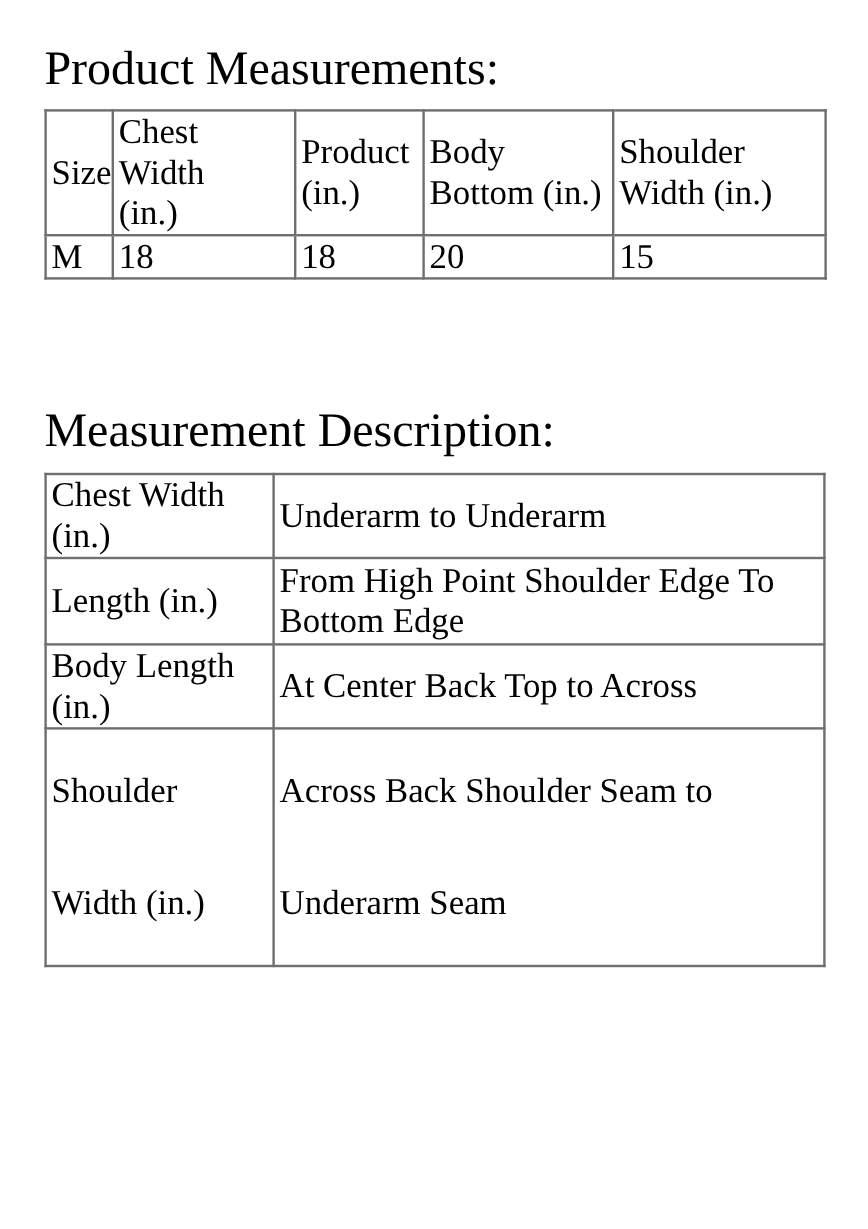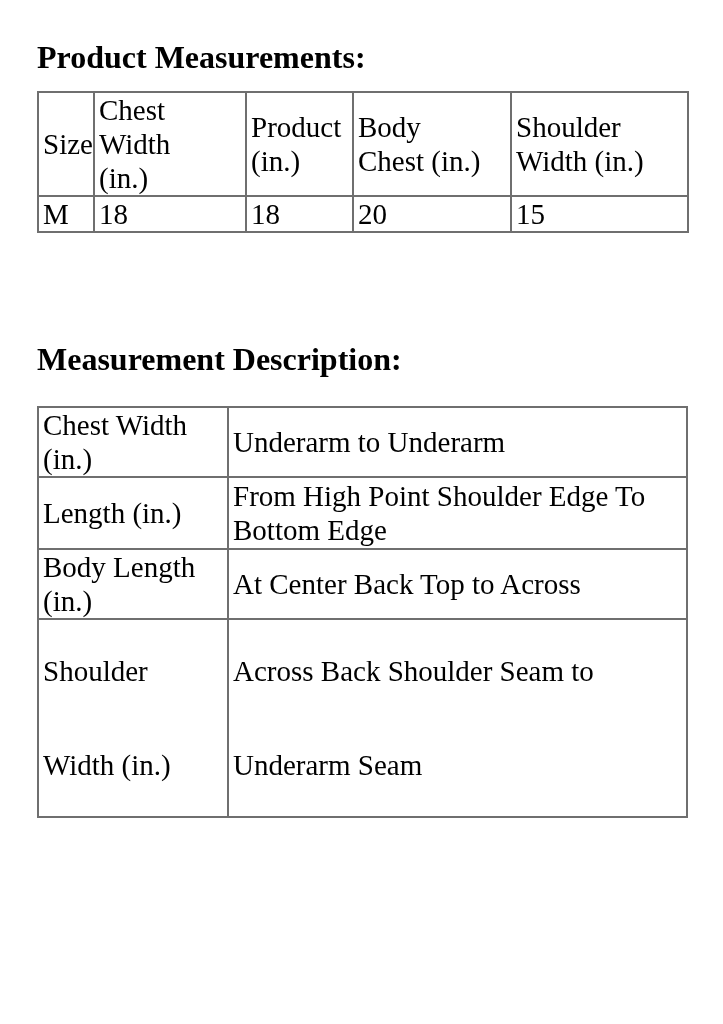--- a/index.html
+++ b/index.html
@@ -12,28 +12,28 @@
     width: 723px;
     height: 1024px;
     box-sizing: border-box;
     background: #ffffff;
     padding: 34px 35px 0 37px;
     font-family: "Liberation Serif", "DejaVu Serif", serif;
     color: #000000;
     overflow: hidden;
   }
   .doc-heading {
-    font-size: 32px;
+    font-size: 40px;
     line-height: 46px;
-    font-weight: bold;
+    font-weight: normal;
     margin: 0 0 11px 0;
     letter-spacing: 0px;
   }
   .doc-heading.second {
-    margin: 103px 0 24px 0;
+    margin: 103px 0 12px 0;
   }
   table.meas-table {
     border-collapse: collapse;
     table-layout: fixed;
     font-size: 29px;
     line-height: 34px;
   }
   table.meas-table td {
     border: 2px solid #6f6f6f;
     padding: 0 4px;
@@ -72,21 +72,21 @@
       <col style="width:177px">
     </colgroup>
     <tbody>
       <tr class="pm-header">
         <td>Size</td>
         <td>Chest Width
 (in.)</td>
         <td>Product
 (in.)</td>
         <td>Body
-Chest (in.)</td>
+Bottom (in.)</td>
         <td>Shoulder
 Width (in.)</td>
       </tr>
       <tr class="pm-data">
         <td>M</td>
         <td>18</td>
         <td>18</td>
         <td>20</td>
         <td>15</td>
       </tr>

